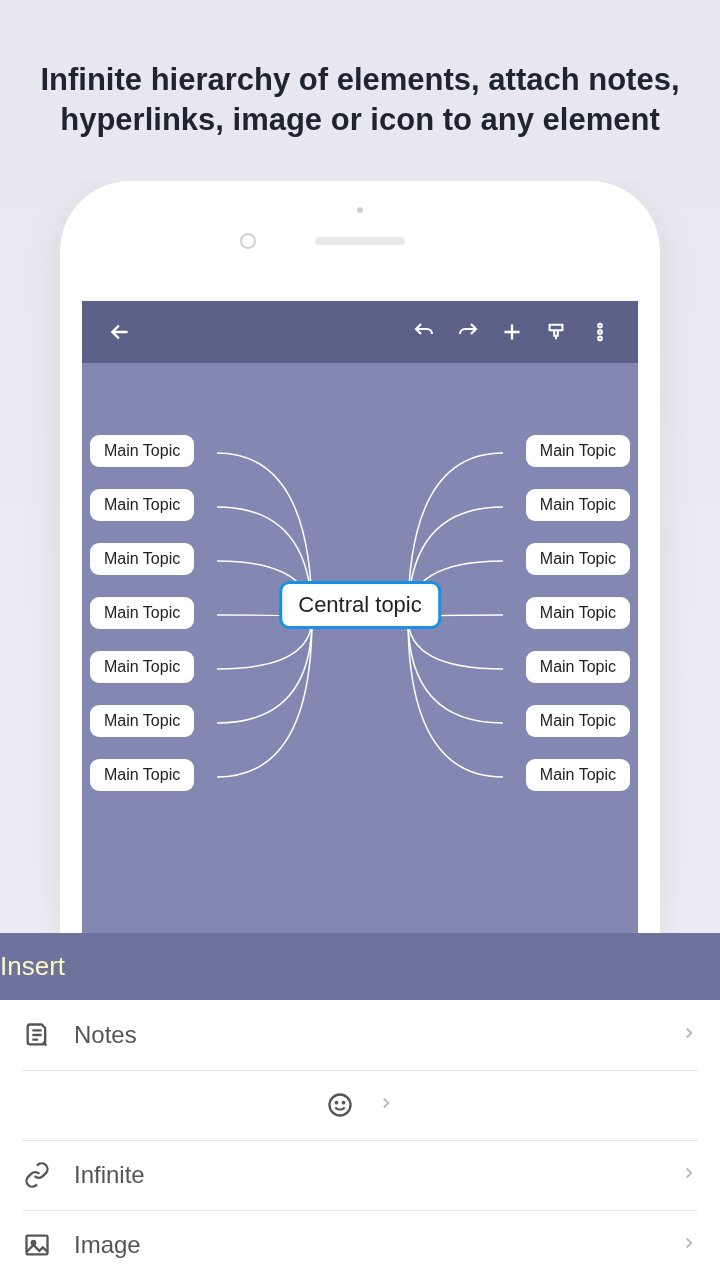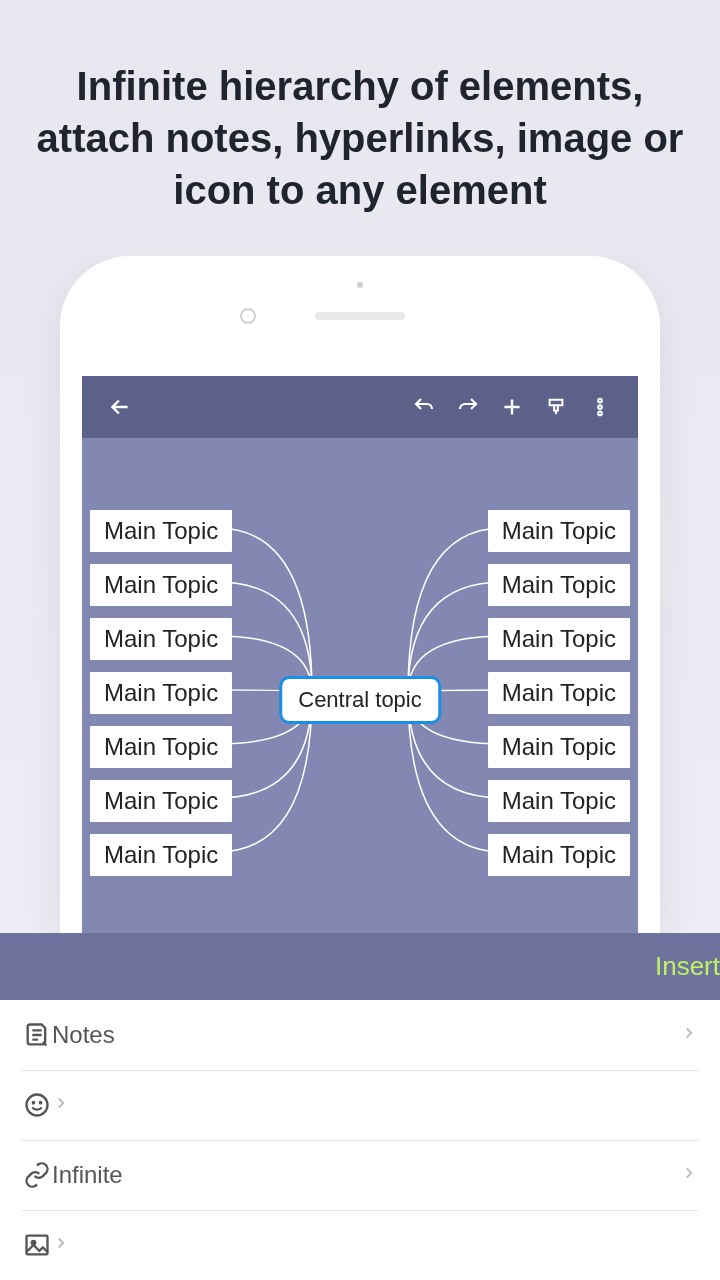--- a/index.html
+++ b/index.html
@@ -1,21 +1,21 @@
 <!DOCTYPE html>
 <html><head>
 <meta charset="utf-8">
 <style>
 * { margin: 0; padding: 0; box-sizing: border-box; }
 html, body { width: 720px; height: 1280px; overflow: hidden; font-family: -apple-system, BlinkMacSystemFont, "Segoe UI", Arial, sans-serif; }
 body { background: linear-gradient(180deg, #e8e6ef 0%, #f0eef5 100%); display: flex; flex-direction: column; }
 
 .headline {
   text-align: center;
-  font-size: 40px;
+  font-size: 31px;
   font-weight: 700;
   color: #1f2430;
   padding: 60px 30px 40px;
   line-height: 1.3;
 }
 
 .phone-wrap {
   flex: 1;
   display: flex;
   justify-content: center;
@@ -96,55 +96,57 @@
 .appbar svg { stroke: #fff; fill: none; stroke-width: 2.2; }
 
 .canvas {
   position: relative;
   height: 800px;
 }
 
 .node {
   position: absolute;
   background: #fff;
-  border-radius: 1px;
+  border-radius: 9px;
   padding: 7px 14px;
-  font-size: 24px;
+  font-size: 16px;
   color: #222;
   white-space: nowrap;
 }
 .central {
   border: 3px solid #1a8fe6;
   border-radius: 10px;
   padding: 8px 16px;
   font-size: 22px;
 }
 
 .connectors {
   position: absolute;
   top: 0; left: 0;
   width: 100%; height: 100%;
 }
 
 .insert-header {
   background: #6d739c;
-  color: #bef264;
-  text-align: right;
+  color: #fef9c3;
+  text-align: left;
   font-size: 26px;
   font-weight: 500;
   padding: 18px 0;
 }
 
 .menu { background: #fff; }
 .menu-item {
   display: flex;
   align-items: center;
   padding: 20px 22px;
+  gap: 22px;
   cursor: pointer;
   position: relative;
+  justify-content: center;
 }
 .menu-item + .menu-item::before {
   content: "";
   position: absolute;
   top: 0; left: 22px; right: 22px;
   height: 1px;
   background: #e5e5e5;
 }
 .menu-item .mi-icon { width: 30px; height: 30px; display: flex; align-items: center; justify-content: center; color: #555; }
 .menu-item .mi-icon svg { stroke: #555; fill: none; stroke-width: 2; }
@@ -222,21 +224,21 @@
         </svg>
 
         <div class="node" style="top:72px;left:8px">Main Topic</div>
         <div class="node" style="top:126px;left:8px">Main Topic</div>
         <div class="node" style="top:180px;left:8px">Main Topic</div>
         <div class="node" style="top:234px;left:8px">Main Topic</div>
         <div class="node" style="top:288px;left:8px">Main Topic</div>
         <div class="node" style="top:342px;left:8px">Main Topic</div>
         <div class="node" style="top:396px;left:8px">Main Topic</div>
 
-        <div class="node central" style="top:238px;left:50%;transform:translateX(-50%)">Central topic</div>
+        <div class="node central" style="top:218px;left:50%;transform:translateX(-50%)">Central topic</div>
 
         <div class="node" style="top:72px;right:8px">Main Topic</div>
         <div class="node" style="top:126px;right:8px">Main Topic</div>
         <div class="node" style="top:180px;right:8px">Main Topic</div>
         <div class="node" style="top:234px;right:8px">Main Topic</div>
         <div class="node" style="top:288px;right:8px">Main Topic</div>
         <div class="node" style="top:342px;right:8px">Main Topic</div>
         <div class="node" style="top:396px;right:8px">Main Topic</div>
       </div>
     </div>
@@ -284,17 +286,18 @@
         </svg></div>
   </div>
   <div class="menu-item">
     <div class="mi-icon">
       <svg width="28" height="28" viewBox="0 0 24 24">
           <rect x="3" y="4" width="18" height="16" rx="1"></rect>
           <circle cx="9" cy="10" r="1.5" fill="#555"></circle>
           <path d="M3 18l6-6 5 5 3-3 4 4"></path>
         </svg>
     </div>
+    <div class="mi-label">Image</div>
     <div class="chev"><svg width="18" height="18" viewBox="0 0 24 24">
           <path d="M9 6l6 6-6 6"></path>
         </svg></div>
   </div>
 </div>
 
 </body></html>

